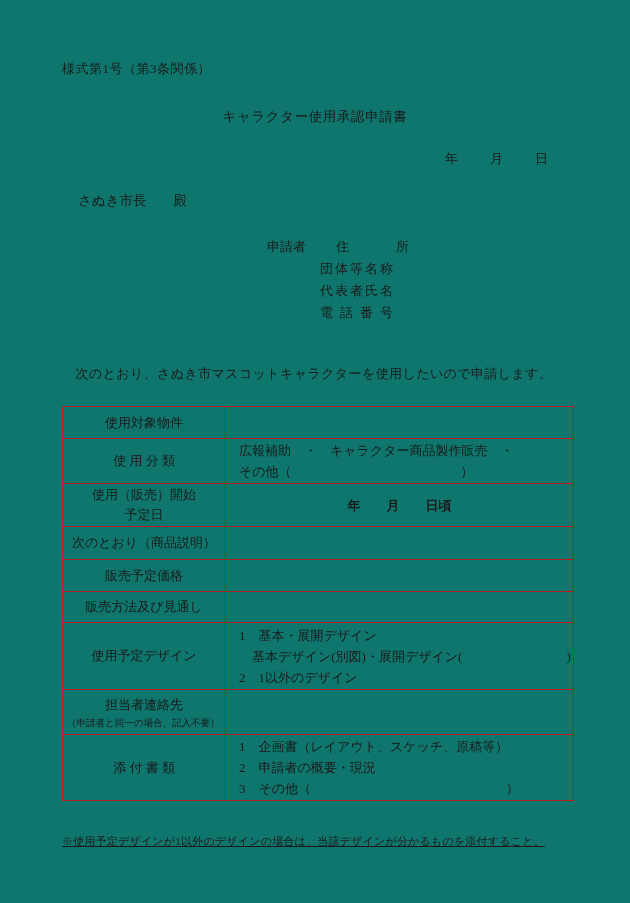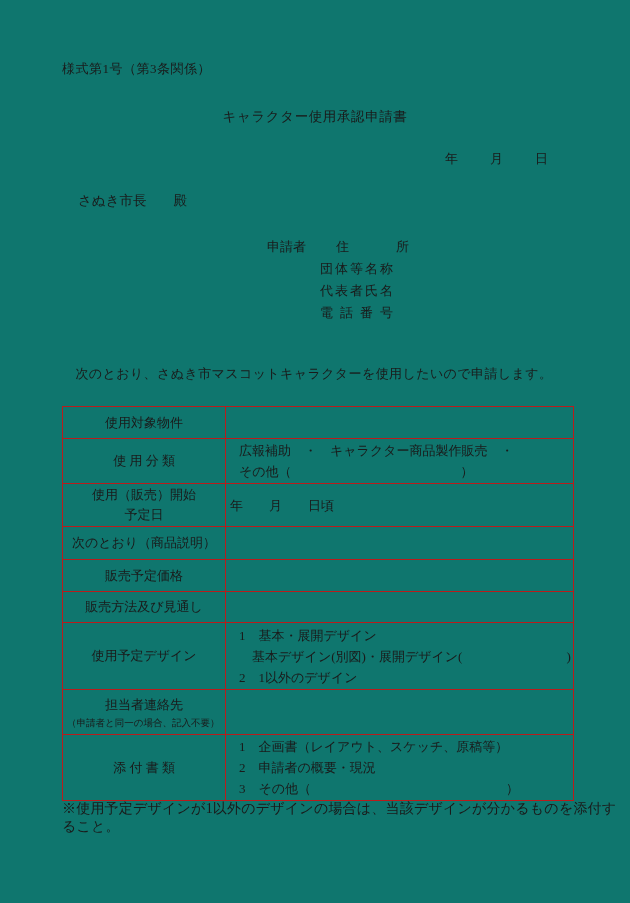--- a/index.html
+++ b/index.html
@@ -32,24 +32,24 @@
   .form-table td {
     border:1px solid #b91c1c;
     font-size:13px;
     vertical-align:middle;
     overflow:hidden;
   }
   .label-cell { text-align:center; padding:1px 2px; }
   .label-line { line-height:20px; }
   .label-note { font-size:9.5px; text-align:left; padding-left:2px; margin-top:2px; line-height:12px; }
   .content-cell { text-align:left; padding:1px 4px 1px 13px; }
-  .content-cell.centered { text-align:left; padding-left:4px; }
+  .content-cell.centered { text-align:center; padding-left:4px;font-weight:bold; }
   .content-line { line-height:21px; white-space:pre; }
 
-  .footnote { position:absolute; left:62px; top:800px; font-size:14px; letter-spacing:0.2px; }
+  .footnote { position:absolute; left:62px; top:834px; font-size:11px; letter-spacing:0.2px;text-decoration:underline; }
 </style>
 </head>
 <body>
 
 <div class="page">
 
   <div class="form-number">様式第1号（第3条関係）</div>
 
   <div class="doc-title">キャラクター使用承認申請書</div>
 

